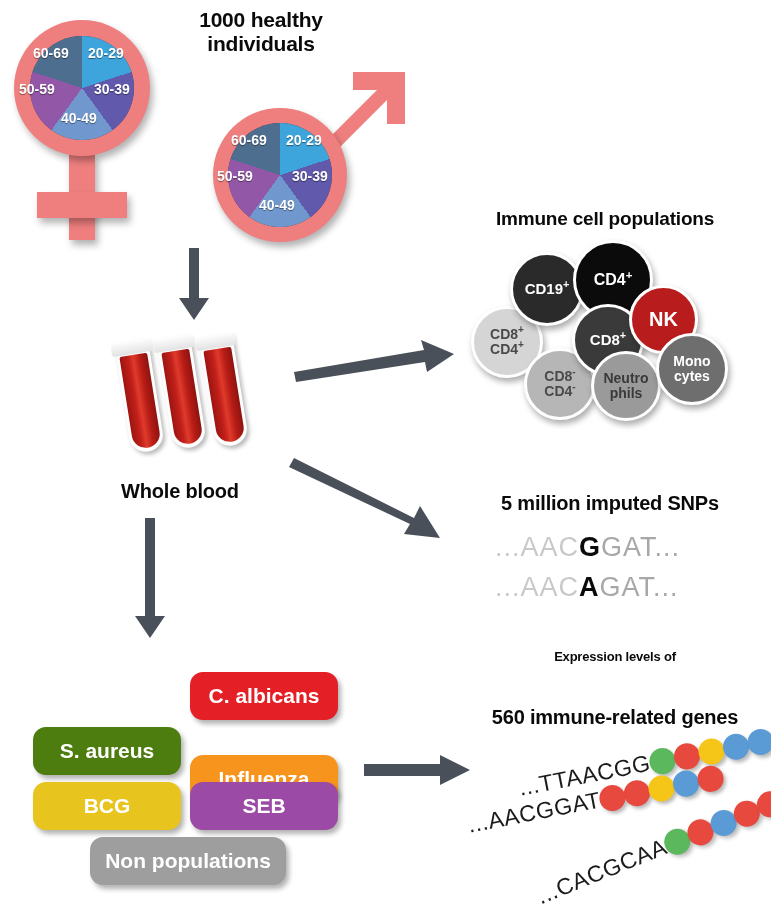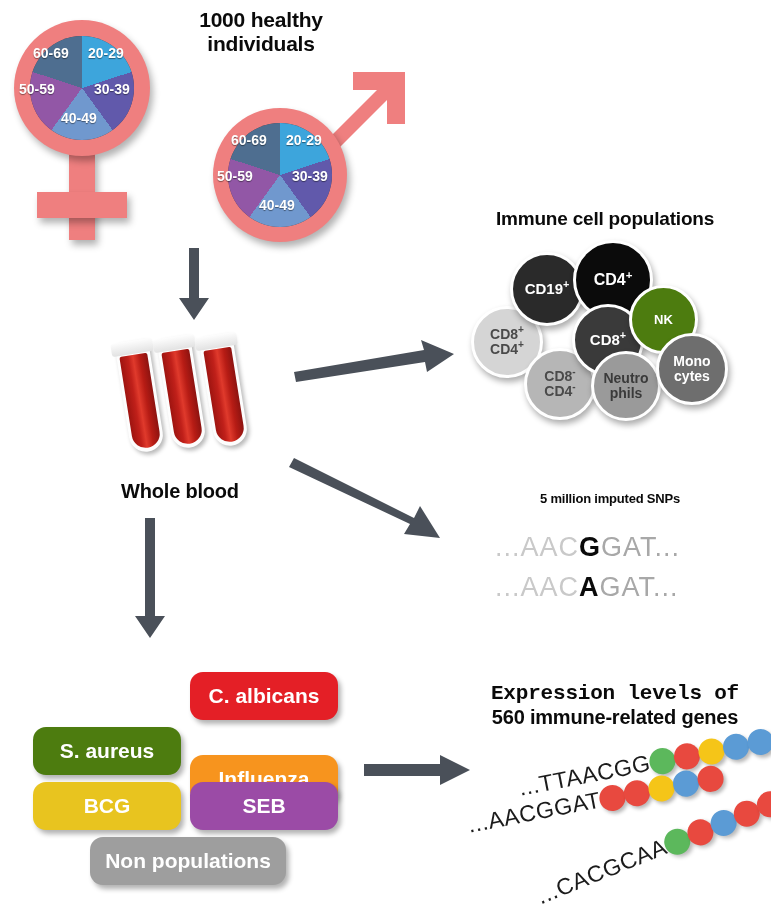--- a/index.html
+++ b/index.html
@@ -180,38 +180,38 @@
         <span>CD4</span><sup>-</sup>
       </span>
     </div>
 
     <div class="cell" style="left:572px;top:304px;width:66px;height:66px;background:#3A3A3A;color:#ffffff;font-size:15px;">
       <span>
         <span>CD8</span><sup>+</sup>
       </span>
     </div>
 
-    <div class="cell" style="left:629px;top:285px;width:63px;height:63px;background:#4d7c0f;color:#ffffff;font-size:13px;justify-content:center;">
+    <div class="cell" style="left:629px;top:285px;width:63px;height:63px;background:#b91c1c;color:#ffffff;font-size:20px;justify-content:center;">
       <span>NK</span>
     </div>
 
     <div class="cell" style="left:591px;top:351px;width:64px;height:64px;background:#9A9A9A;color:#3a3a3a;font-size:14px;">
       <span>
         <span>Neutro</span><br><span>phils</span>
       </span>
     </div>
 
     <div class="cell" style="left:656px;top:333px;width:66px;height:66px;background:#6E6E6E;color:#ffffff;font-size:14px;">
       <span>
         <span>Mono</span><br><span>cytes</span>
       </span>
     </div>
   </div>
 
-  <div class="ttl abs" style="left:460px;top:492px;width:300px;font-size:13px;">5 million imputed SNPs</div>
+  <div class="ttl abs" style="left:460px;top:492px;width:300px;font-size:20px;">5 million imputed SNPs</div>
 
   <div class="snpline" style="left:495px;top:532px;font-size:27px;">
     <span class="fade">...AAC</span><span class="hi">G</span><span class="mid">GAT...</span>
   </div>
 
   <div class="snpline" style="left:495px;top:572px;font-size:27px;">
     <span class="fade">...AAC</span><span class="hi">A</span><span class="mid">GAT...</span>
   </div>
 
   <div class="abs" style="left:30px;top:672px;width:310px;height:225px;">
@@ -234,21 +234,21 @@
       <span>Non populations</span>
     </div>
   </div>
 
   <div class="arrow" style="left:364px;top:755px;">
     <svg width="110" height="34" viewBox="0 0 110 34">
       <path d="M0 9 H76 V0 L106 15 L76 30 V21 H0 Z" fill="#4A5059"></path>
     </svg>
   </div>
 
-  <div class="ttl abs" style="left:470px;top:682px;width:290px;font-size:21px;font-family:Liberation Mono, monospace;">Expression levels of</div>
+  <div class="ttl abs" style="left:470px;top:650px;width:290px;font-size:13px;">Expression levels of</div>
   <div class="ttl abs" style="left:460px;top:706px;width:310px;font-size:20px;">560 immune-related genes</div>
 
   <div class="abs" style="left:0;top:0;width:771px;height:922px;">
 
     <div class="strand" style="left:519px;top:775px;transform:rotate(-11deg);">
       <span class="seq" style="font-size:23px;">...TTAACGG</span>
       <span class="bead" style="background:#5CB85C;"></span>
       <span class="bead" style="background:#E8493F;"></span>
       <span class="bead" style="background:#F5C518;"></span>
       <span class="bead" style="background:#5B9BD5;"></span>

